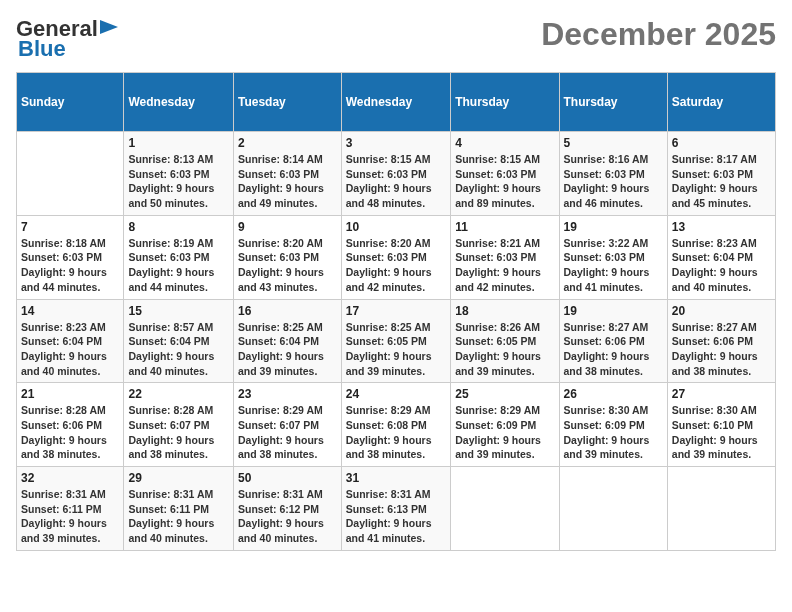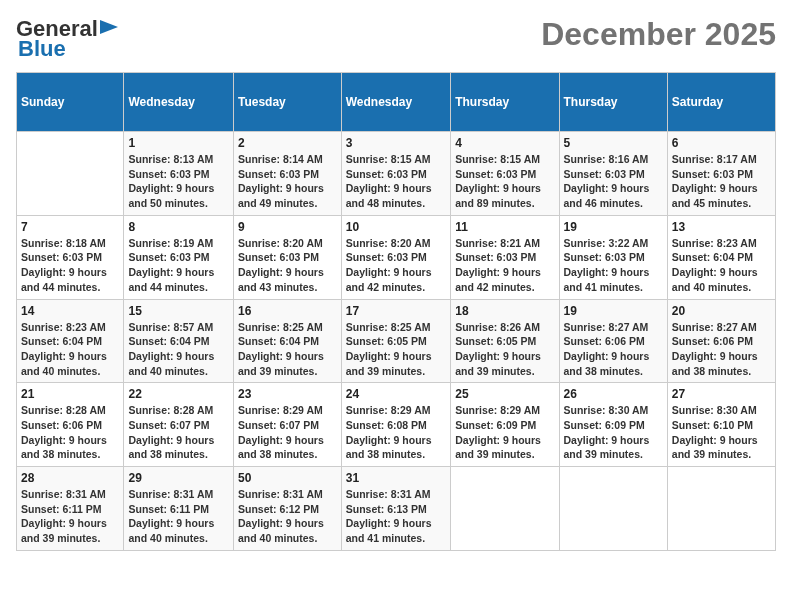--- a/index.html
+++ b/index.html
@@ -358,21 +358,21 @@
             <div class="day-info">
               <div>Sunrise: 8:30 AM</div>
               <div>Sunset: 6:10 PM</div>
               <div>Daylight: 9 hours</div>
               <div>and 39 minutes.</div>
             </div>
           </td>
         </tr>
         <tr>
           <td>
-            <div class="day-num">28</div>
+            <div class="day-num">32</div>
             <div class="day-info">
               <div>Sunrise: 8:31 AM</div>
               <div>Sunset: 6:11 PM</div>
               <div>Daylight: 9 hours</div>
               <div>and 39 minutes.</div>
             </div>
           </td>
           <td>
             <div class="day-num">29</div>
             <div class="day-info">

